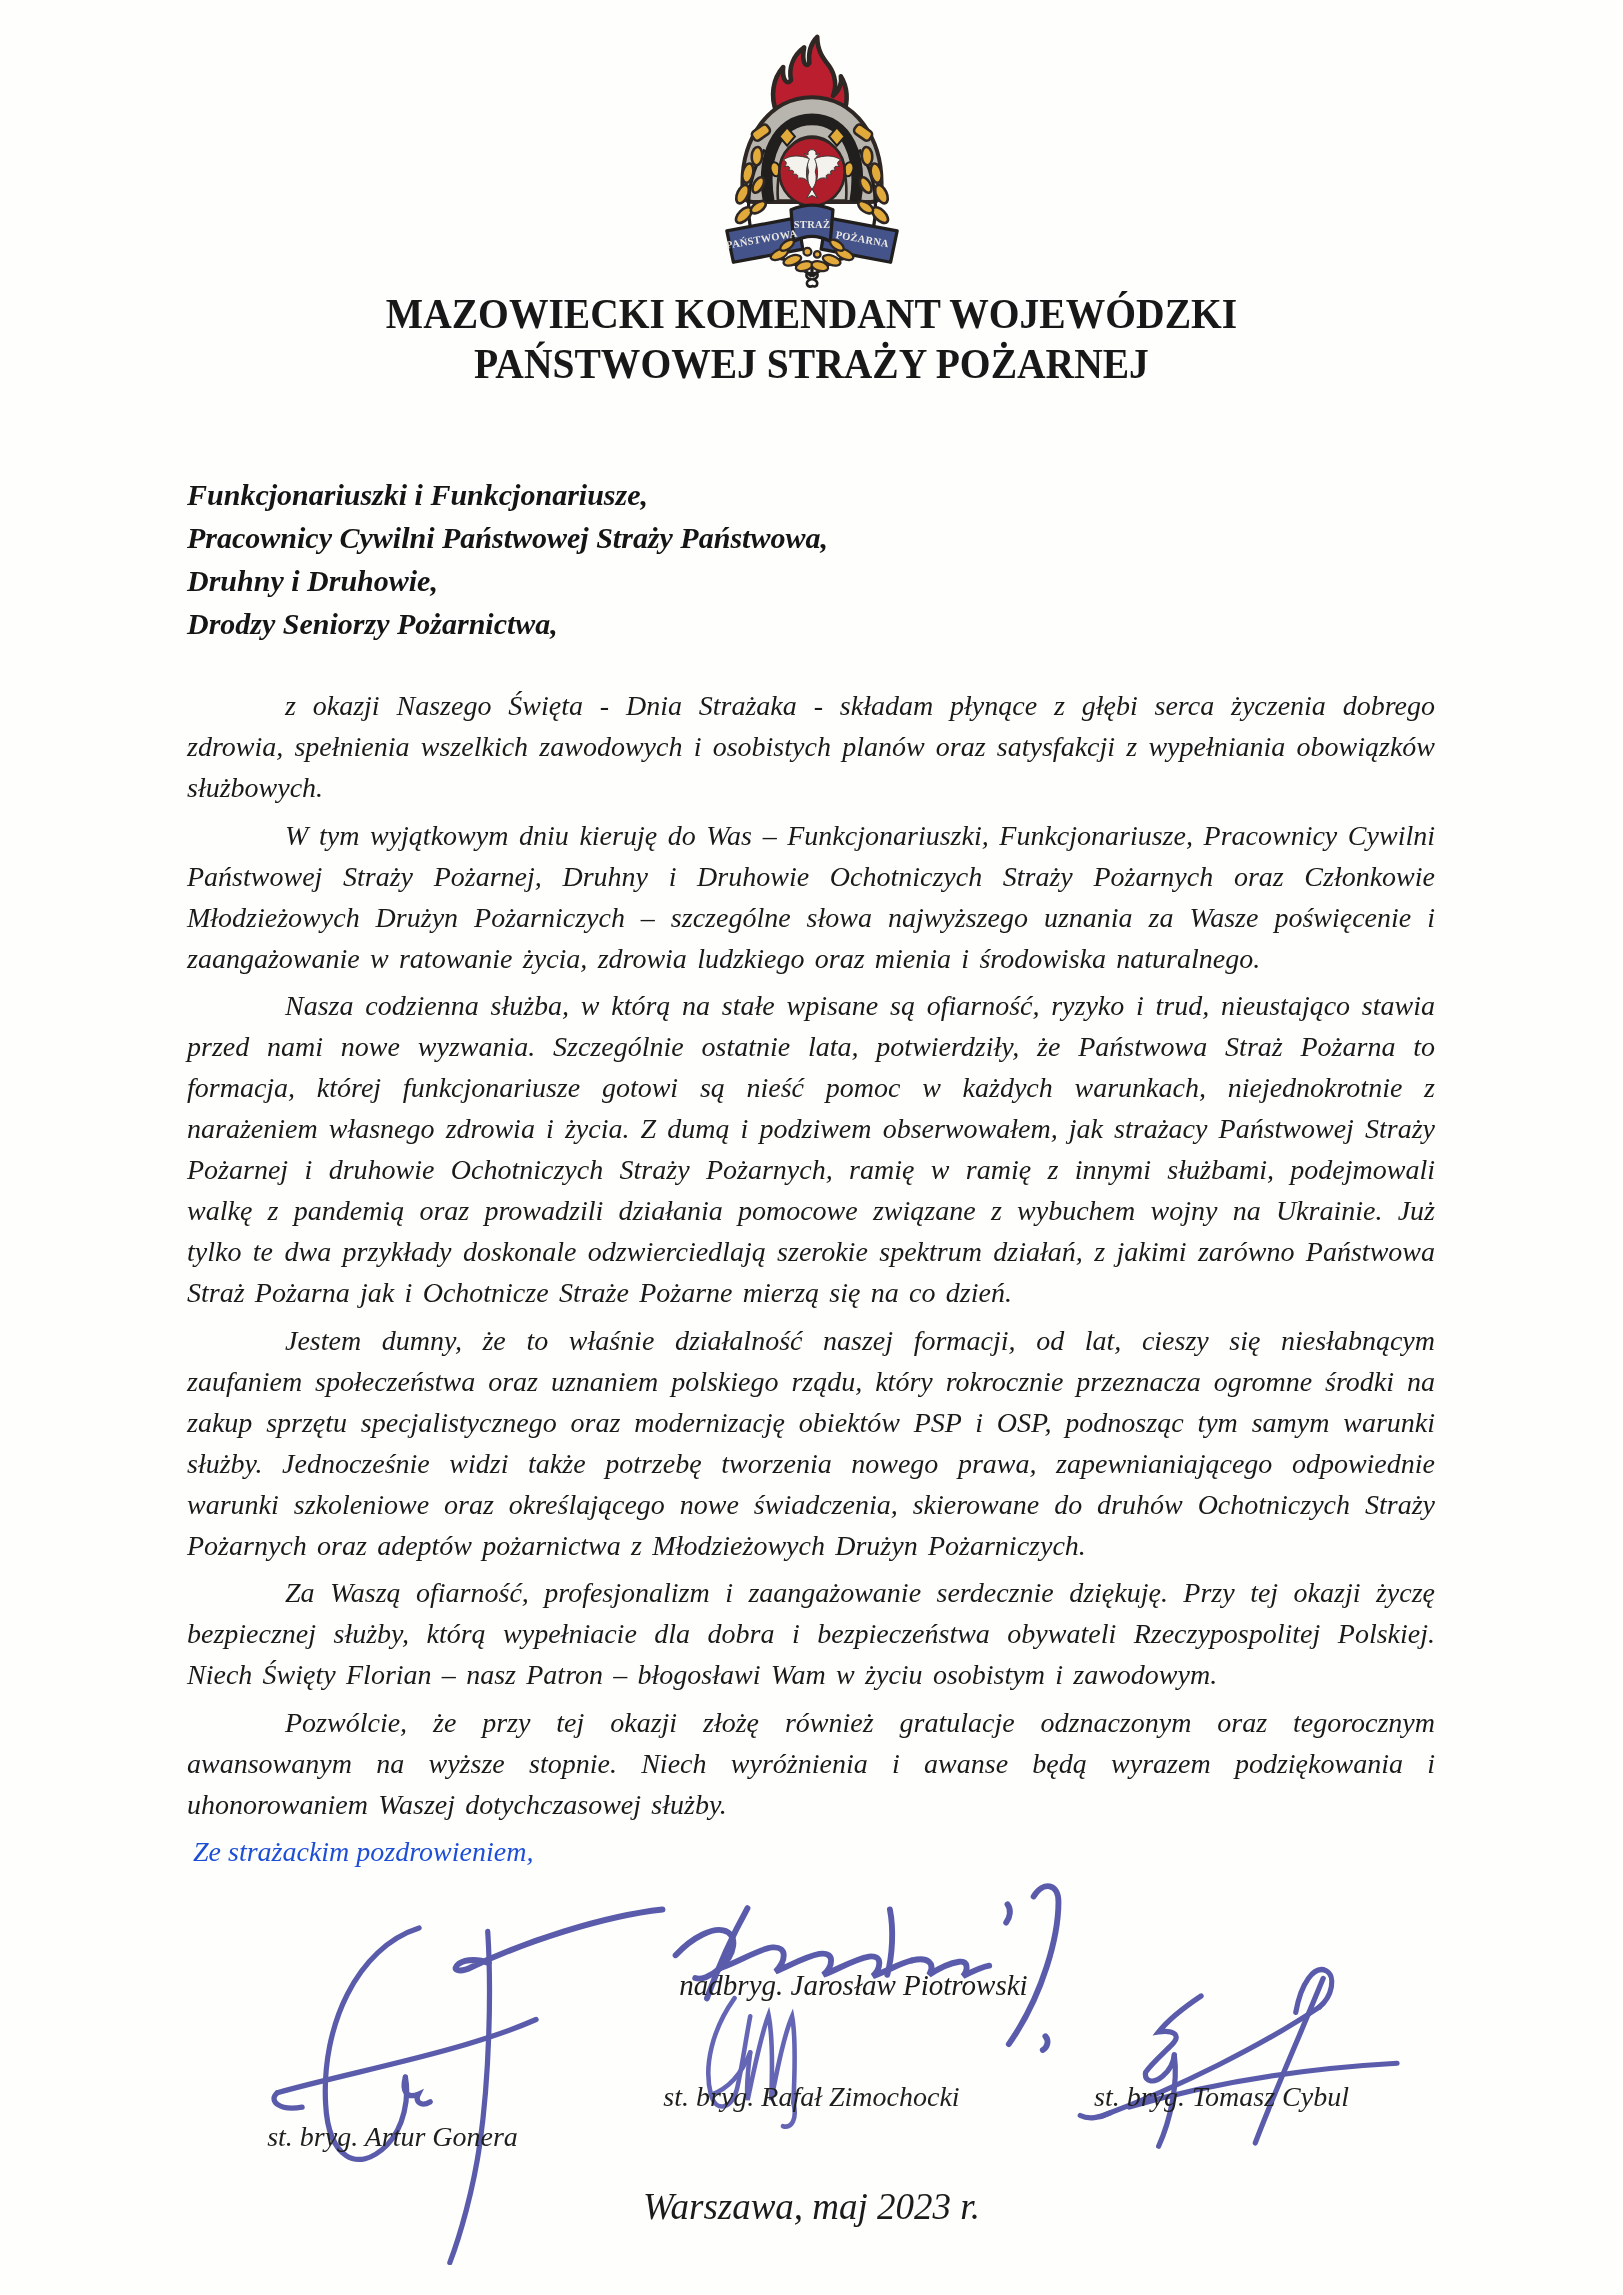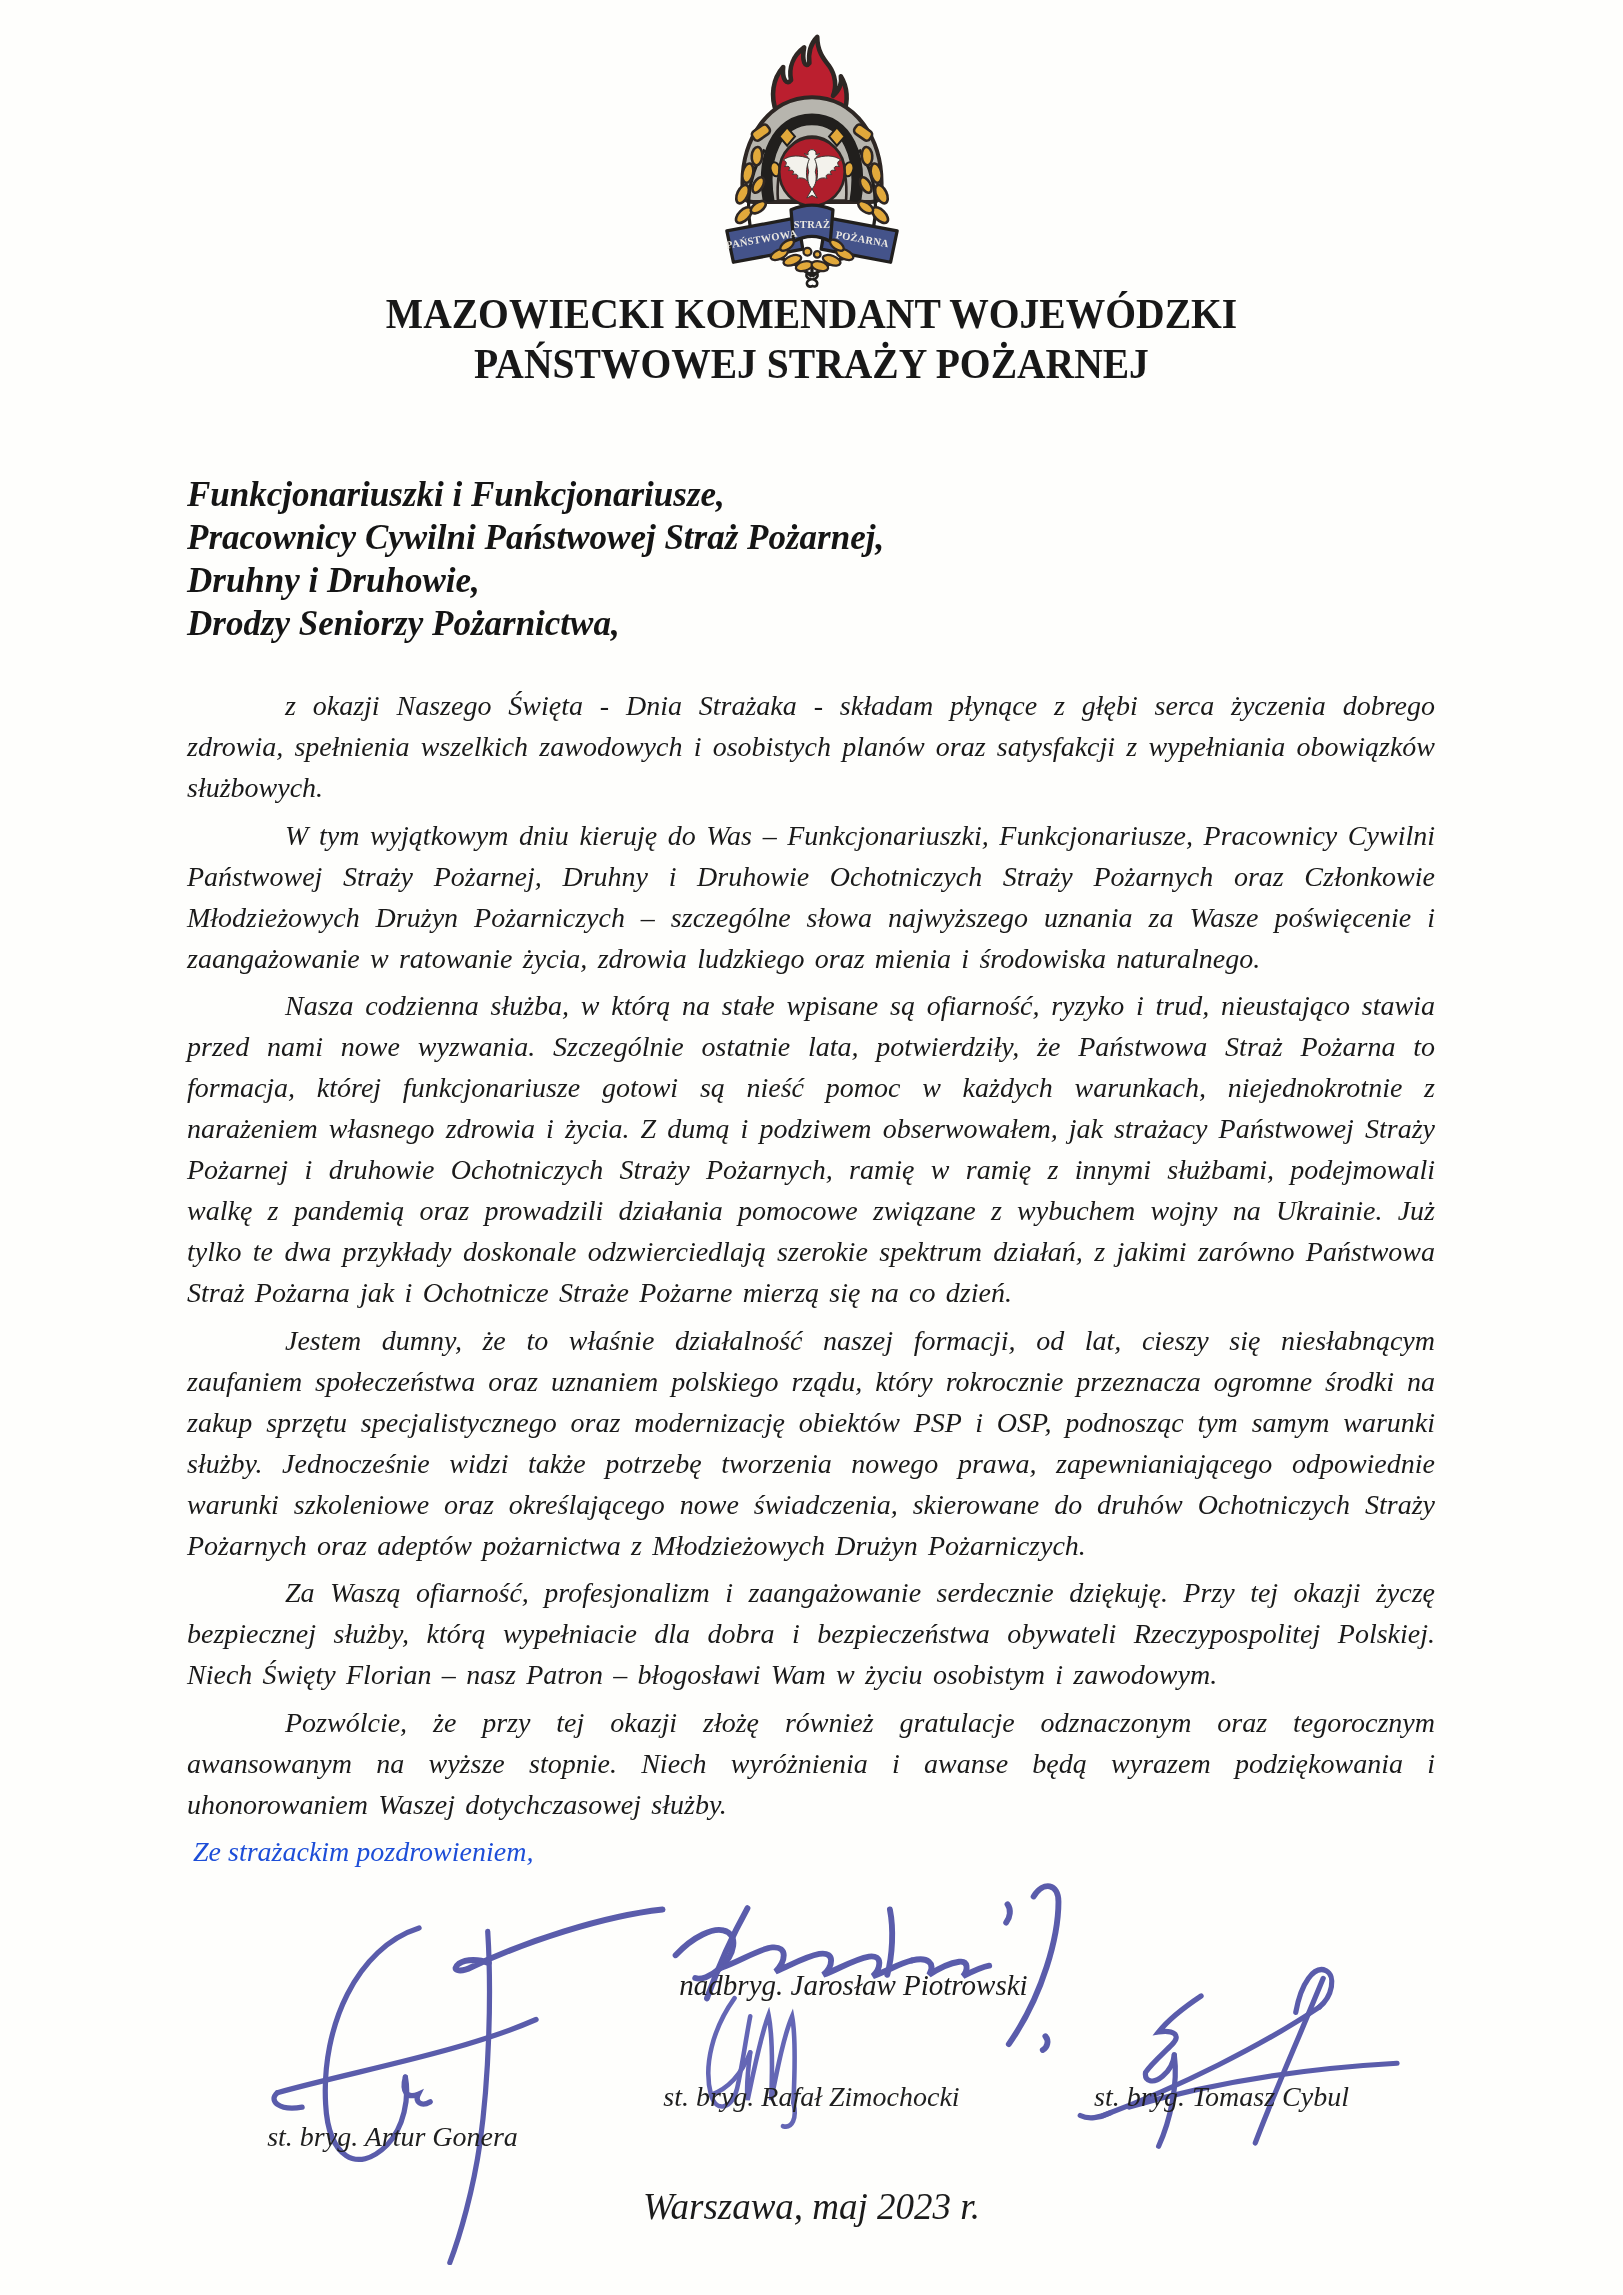--- a/index.html
+++ b/index.html
@@ -8,21 +8,21 @@
     font-family:"Liberation Serif","DejaVu Serif",serif;color:#1c1c1c;overflow:hidden;
   }
   .logo{position:absolute;top:33px;left:50%;transform:translateX(-50%);}
   .header{
     position:absolute;top:289px;left:0;width:100%;text-align:center;
     font-weight:bold;font-size:43px;line-height:50px;transform:scaleX(0.92);
     letter-spacing:0px;color:#181818;
   }
   .content{position:absolute;top:473px;left:187px;width:1248px;}
   .salutation p{
-    margin:0;font-weight:bold;font-style:italic;font-size:35px;line-height:43px;color:#151515;
+    margin:0;font-weight:bold;font-style:italic;font-size:30px;line-height:43px;color:#151515;
   }
   .bodytext p{
     margin:0 0 6.5px 0;font-style:italic;font-size:28px;line-height:41px;
     text-align:justify;text-indent:98px;word-spacing:3.3px;color:#1a1a1a;
   }
   .bodytext p:first-child{margin-top:40px;}
   .closing{
     margin:6px;font-style:italic;font-size:28px;line-height:41px;color:#1d4ed8;
   }
   .sig-ink{position:absolute;pointer-events:none;}
@@ -130,21 +130,21 @@
   </div>
 
   <div class="header">
     <div>MAZOWIECKI KOMENDANT WOJEWÓDZKI</div>
     <div>PAŃSTWOWEJ STRAŻY POŻARNEJ</div>
   </div>
 
   <div class="content">
     <div class="salutation">
       <p>Funkcjonariuszki i Funkcjonariusze,</p>
-      <p>Pracownicy Cywilni Państwowej Straż Pożarnej,</p>
+      <p>Pracownicy Cywilni Państwowej Straży Państwowa,</p>
       <p>Druhny i Druhowie,</p>
       <p>Drodzy Seniorzy Pożarnictwa,</p>
     </div>
     <div class="bodytext">
       <p>z okazji Naszego Święta - Dnia Strażaka - składam płynące z głębi serca życzenia dobrego zdrowia, spełnienia wszelkich zawodowych i osobistych planów oraz satysfakcji z wypełniania obowiązków służbowych.</p>
       <p>W tym wyjątkowym dniu kieruję do Was – Funkcjonariuszki, Funkcjonariusze, Pracownicy Cywilni Państwowej Straży Pożarnej, Druhny i Druhowie Ochotniczych Straży Pożarnych oraz Członkowie Młodzieżowych Drużyn Pożarniczych – szczególne słowa najwyższego uznania za Wasze poświęcenie i zaangażowanie w ratowanie życia, zdrowia ludzkiego oraz mienia i środowiska naturalnego.</p>
       <p>Nasza codzienna służba, w którą na stałe wpisane są ofiarność, ryzyko i trud, nieustająco stawia przed nami nowe wyzwania. Szczególnie ostatnie lata, potwierdziły, że Państwowa Straż Pożarna to formacja, której funkcjonariusze gotowi są nieść pomoc w każdych warunkach, niejednokrotnie z narażeniem własnego zdrowia i życia. Z dumą i podziwem obserwowałem, jak strażacy Państwowej Straży Pożarnej i druhowie Ochotniczych Straży Pożarnych, ramię w ramię z innymi służbami, podejmowali walkę z pandemią oraz prowadzili działania pomocowe związane z wybuchem wojny na Ukrainie. Już tylko te dwa przykłady doskonale odzwierciedlają szerokie spektrum działań, z jakimi zarówno Państwowa Straż Pożarna jak i Ochotnicze Straże Pożarne mierzą się na co dzień.</p>
       <p>Jestem dumny, że to właśnie działalność naszej formacji, od lat, cieszy się niesłabnącym zaufaniem społeczeństwa oraz uznaniem polskiego rządu, który rokrocznie przeznacza ogromne środki na zakup sprzętu specjalistycznego oraz modernizację obiektów PSP i OSP, podnosząc tym samym warunki służby. Jednocześnie widzi także potrzebę tworzenia nowego prawa, zapewnianiającego odpowiednie warunki szkoleniowe oraz określającego nowe świadczenia, skierowane do druhów Ochotniczych Straży Pożarnych oraz adeptów pożarnictwa z Młodzieżowych Drużyn Pożarniczych.</p>
       <p>Za Waszą ofiarność, profesjonalizm i zaangażowanie serdecznie dziękuję. Przy tej okazji życzę bezpiecznej służby, którą wypełniacie dla dobra i bezpieczeństwa obywateli Rzeczypospolitej Polskiej. Niech Święty Florian – nasz Patron – błogosławi Wam w życiu osobistym i zawodowym.</p>
       <p>Pozwólcie, że przy tej okazji złożę również gratulacje odznaczonym oraz tegorocznym awansowanym na wyższe stopnie. Niech wyróżnienia i awanse będą wyrazem podziękowania i uhonorowaniem Waszej dotychczasowej służby.</p>

